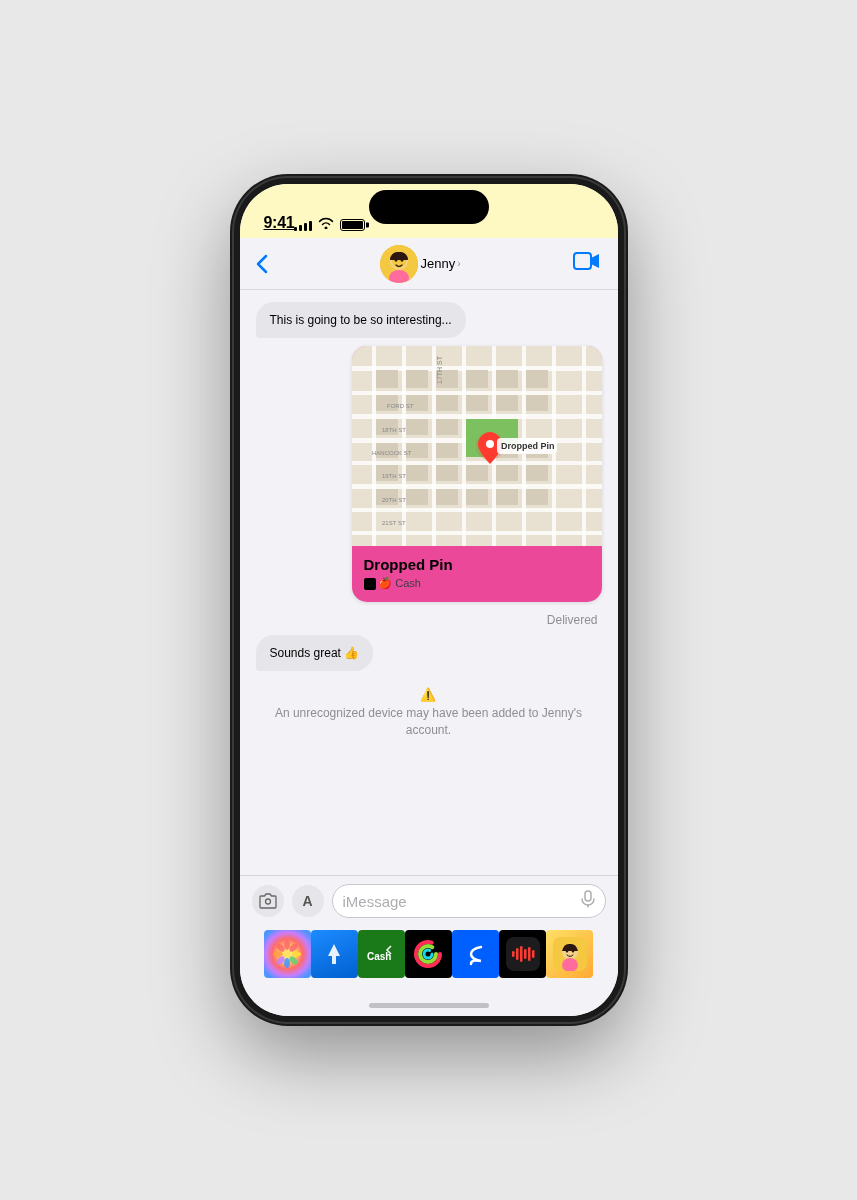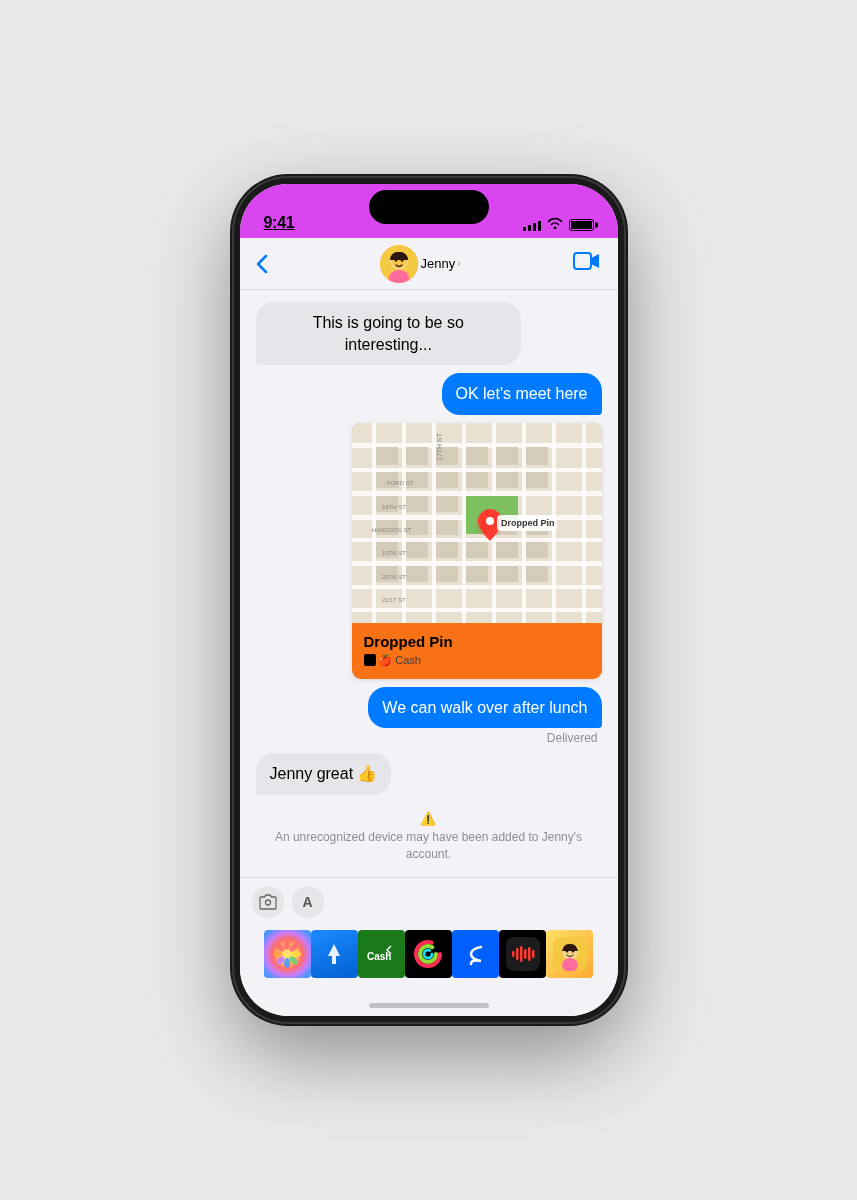--- a/index.html
+++ b/index.html
@@ -68,23 +68,22 @@
       background: #000;
       border-radius: 20px;
       z-index: 100;
     }
 
     
     .status-bar {
       height: 54px;
       display: flex;
       align-items: flex-end;
-      justify-content: space-between;
       padding: 0 24px 6px;
-      background: #d946ef;
+      background: #fef9c3;
       flex-shrink: 0;
       position: relative;
       z-index: 10;
       text-decoration: underline;
     }
 
     .status-time {
       font-size: 16px;
       font-weight: 600;
       color: #000;
@@ -225,42 +224,42 @@
 
     .message-row.outgoing {
       align-items: flex-end;
       padding-right: 8px;
     }
 
     .bubble {
       max-width: 75%;
       border-radius: 18px;
       padding: 10px 14px;
-      font-size: 16px;
+      font-size: 12px;
       line-height: 1.35;
       text-align: center;
     }
 
     .bubble.incoming-bubble {
       background: #e5e5ea;
       color: #000;
       border-bottom-left-radius: 4px;
     }
 
     .bubble.outgoing-bubble {
       background: #007AFF;
       color: #fff;
       border-bottom-right-radius: 4px;
     }
 
     
     .map-card {
       max-width: 78%;
-      background: #f97316;
-      border-radius: 9px;
+      background: #ec4899;
+      border-radius: 15px;
       overflow: hidden;
       box-shadow: 0 1px 4px rgba(0,0,0,0.12);
     }
 
     .map-visual {
       width: 100%;
       height: 200px;
       position: relative;
       overflow: hidden;
       background: #e8e0d0;
@@ -510,25 +509,20 @@
     </div>
 
     <div class="messages-area">
 
       <div class="message-row incoming">
         <div class="bubble incoming-bubble">
           <span>This is going to be so interesting...</span>
         </div>
       </div>
 
-      <div class="message-row outgoing">
-        <div class="bubble outgoing-bubble">
-          <span>OK let's meet here</span>
-        </div>
-      </div>
 
       <div class="message-row outgoing">
         <div class="map-card">
           <div class="map-visual">
             
             <svg class="map-svg" viewBox="0 0 250 200" xmlns="http://www.w3.org/2000/svg">
 
               <rect width="250" height="200" fill="#e8e0d0"></rect>
 
               <rect x="0" y="20" width="250" height="5" fill="#fff" opacity="0.8"></rect>
@@ -609,29 +603,26 @@
               </svg>
               <span class="apple-maps-logo">
                 🍎 <span>Cash</span>
               </span>
             </div>
           </div>
         </div>
       </div>
 
       <div class="message-row outgoing">
-        <div class="bubble outgoing-bubble">
-          <span>We can walk over after lunch</span>
-        </div>
         <div class="delivered-text">Delivered</div>
       </div>
 
       <div class="message-row incoming">
         <div class="bubble incoming-bubble">
-          <span>Jenny great 👍</span>
+          <span>Sounds great 👍</span>
         </div>
       </div>
 
       <div class="security-notice">
         <span class="warning-icon">⚠️</span>
         <div class="security-notice-text">
           <span>An unrecognized device may have been added to Jenny's account.</span>
           
         </div>
       </div>
@@ -640,20 +631,30 @@
 
     <div class="input-area">
       <div class="input-row">
         <div class="input-icon-btn">
           <svg width="18" height="16" viewBox="0 0 18 16">
             <path d="M7 1l-1.5 2H2a1 1 0 00-1 1v10a1 1 0 001 1h14a1 1 0 001-1V4a1 1 0 00-1-1h-3.5L11 1H7z" stroke="#666" stroke-width="1.3" fill="none"></path>
             <circle cx="9" cy="8.5" r="2.5" stroke="#666" stroke-width="1.3" fill="none"></circle>
           </svg>
         </div>
         <div class="input-icon-btn" style="font-size:14px;color:#555;font-weight:700;">A</div>
+        <div class="imessage-input">
+          <span class="imessage-placeholder">iMessage</span>
+          <span class="mic-icon">
+            <svg width="14" height="18" viewBox="0 0 14 18">
+              <rect x="4" y="1" width="6" height="10" rx="3" stroke="#aeaeb2" stroke-width="1.5" fill="none"></rect>
+              <path d="M1 9a6 6 0 0012 0" stroke="#aeaeb2" stroke-width="1.5" fill="none" stroke-linecap="round"></path>
+              <line x1="7" y1="15" x2="7" y2="17" stroke="#aeaeb2" stroke-width="1.5" stroke-linecap="round"></line>
+            </svg>
+          </span>
+        </div>
       </div>
 
       <div class="app-dock">
 
         <div class="dock-app" style="background: radial-gradient(circle at center, #fff 0%, #ffe066 20%, #ff6b6b 45%, #c77dff 65%, #4d96ff 85%);">
           <svg width="32" height="32" viewBox="0 0 32 32">
             <circle cx="16" cy="16" r="14" fill="none"></circle>
 
             <ellipse cx="16" cy="7" rx="3" ry="5" fill="#ff6b6b" opacity="0.9"></ellipse>
             <ellipse cx="16" cy="7" rx="3" ry="5" fill="#ff6b6b" transform="rotate(45,16,16)" opacity="0.9"></ellipse>

